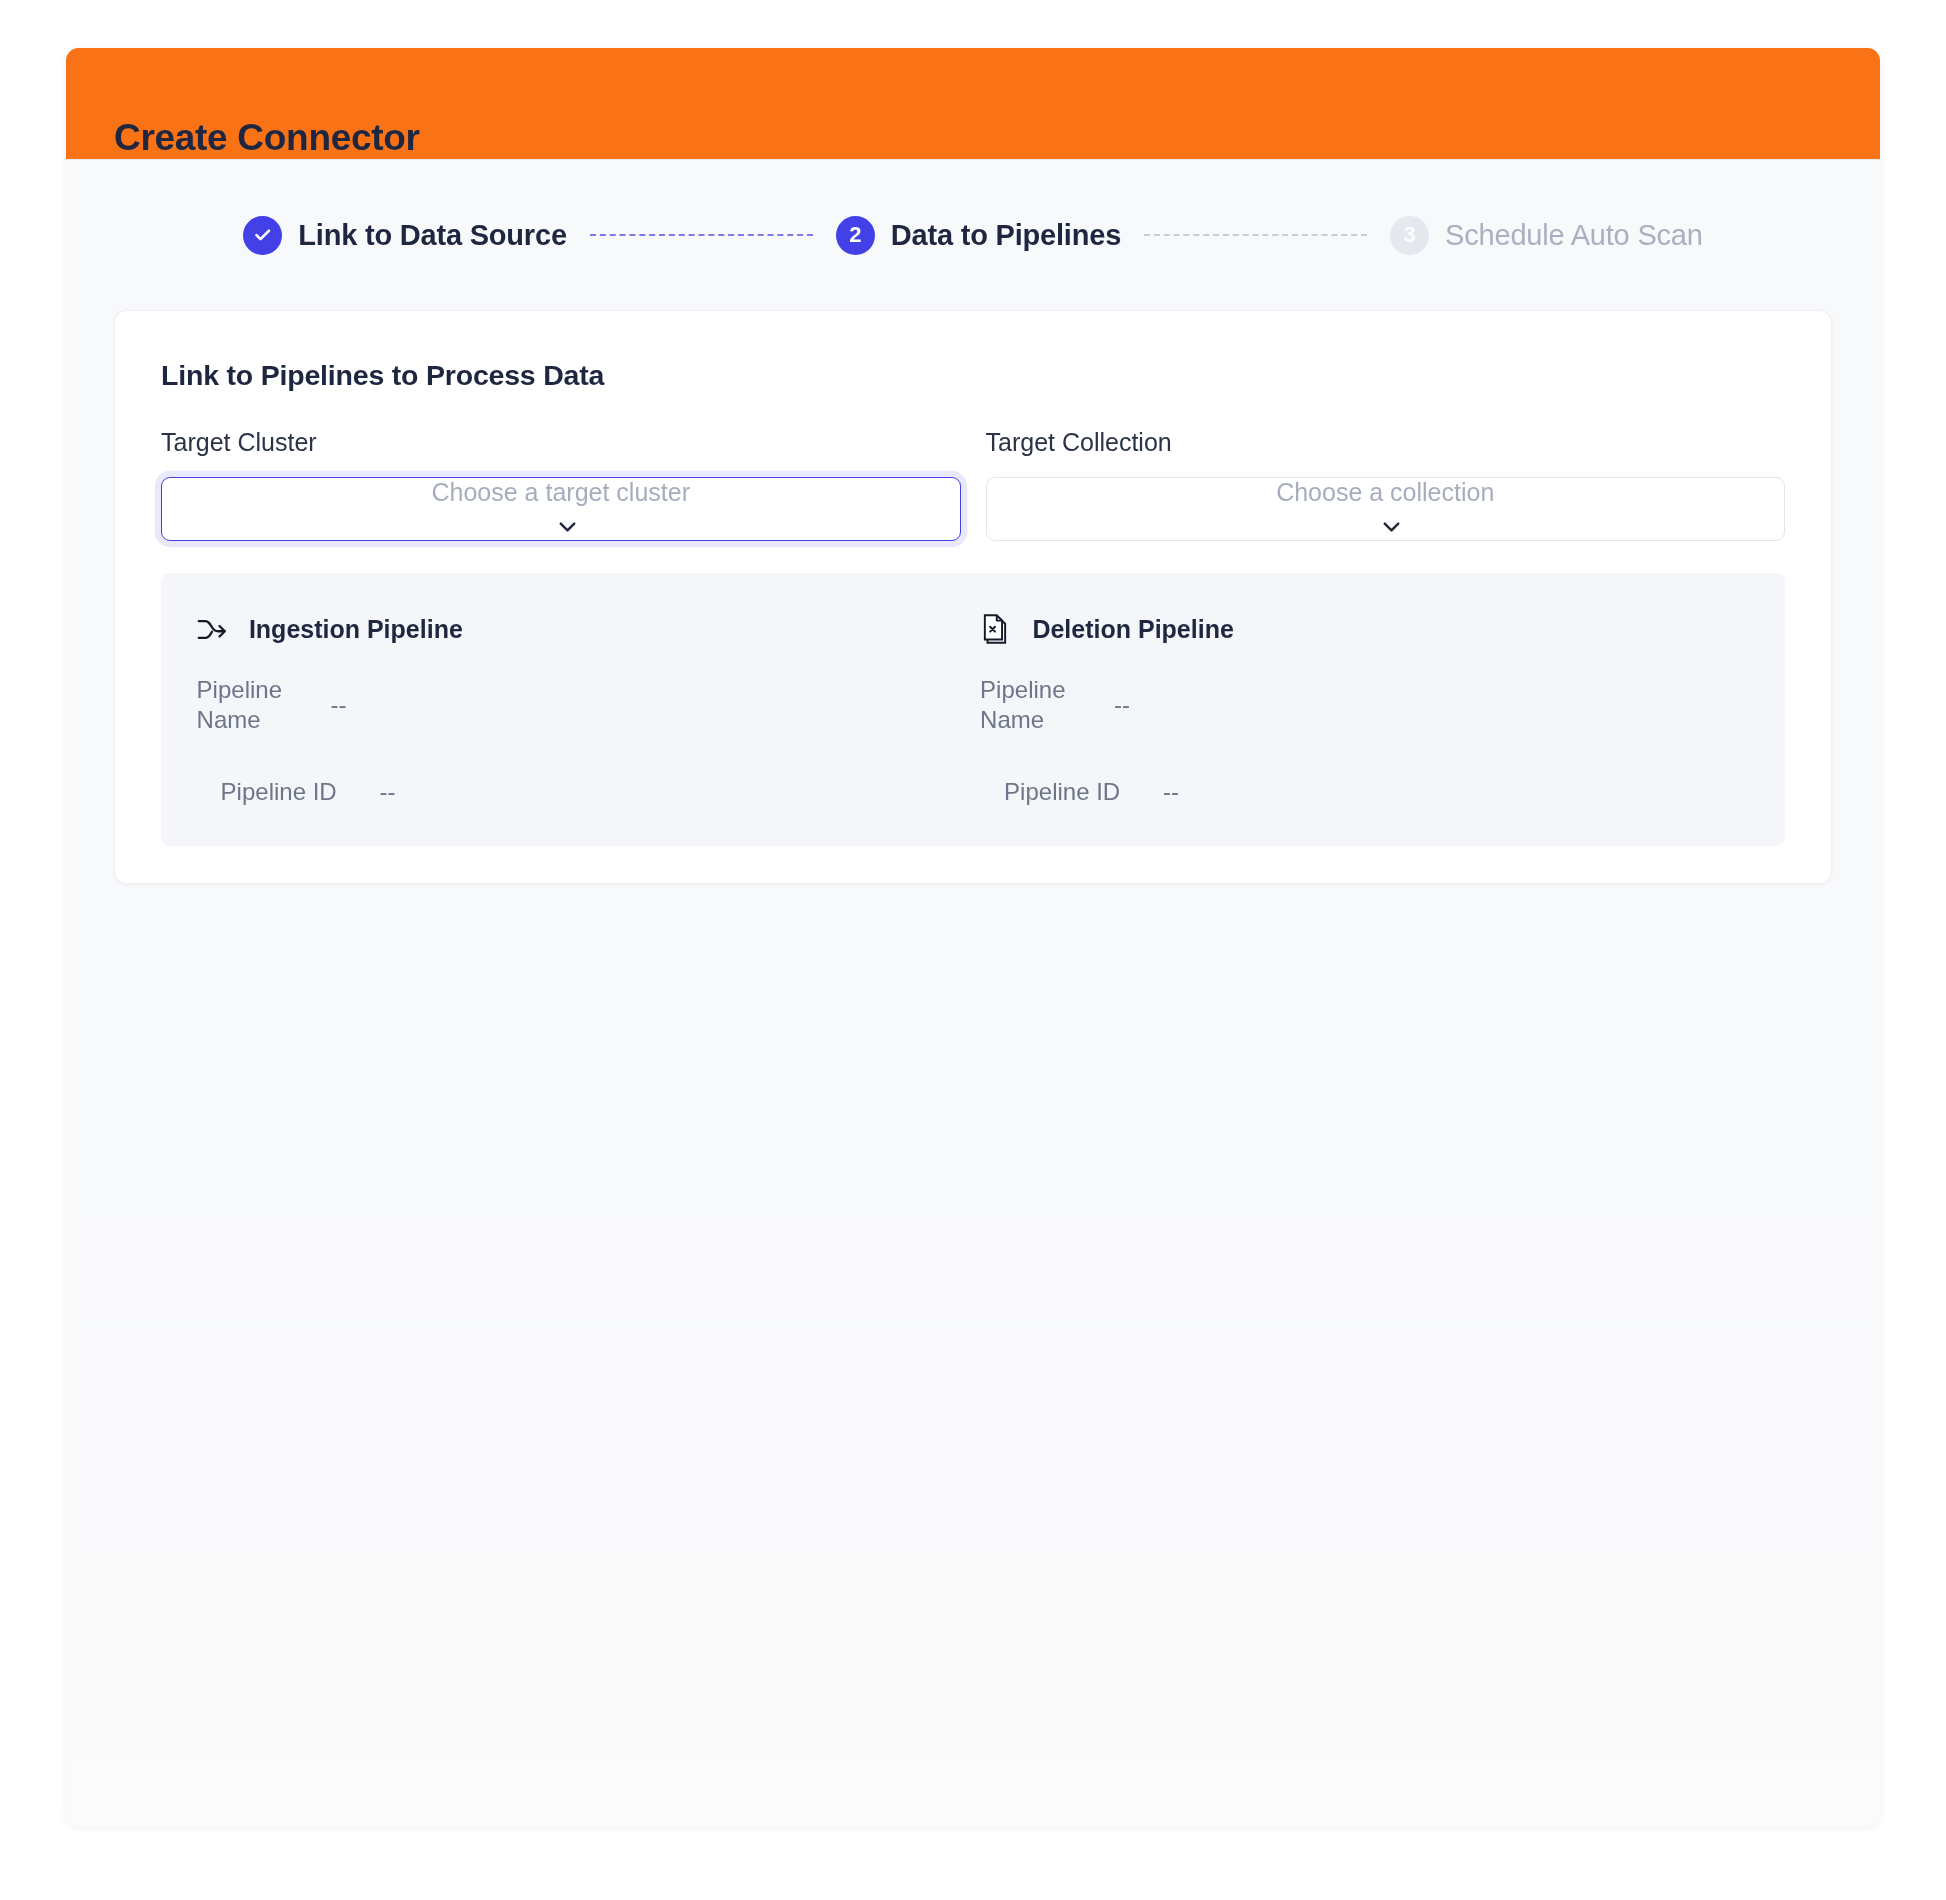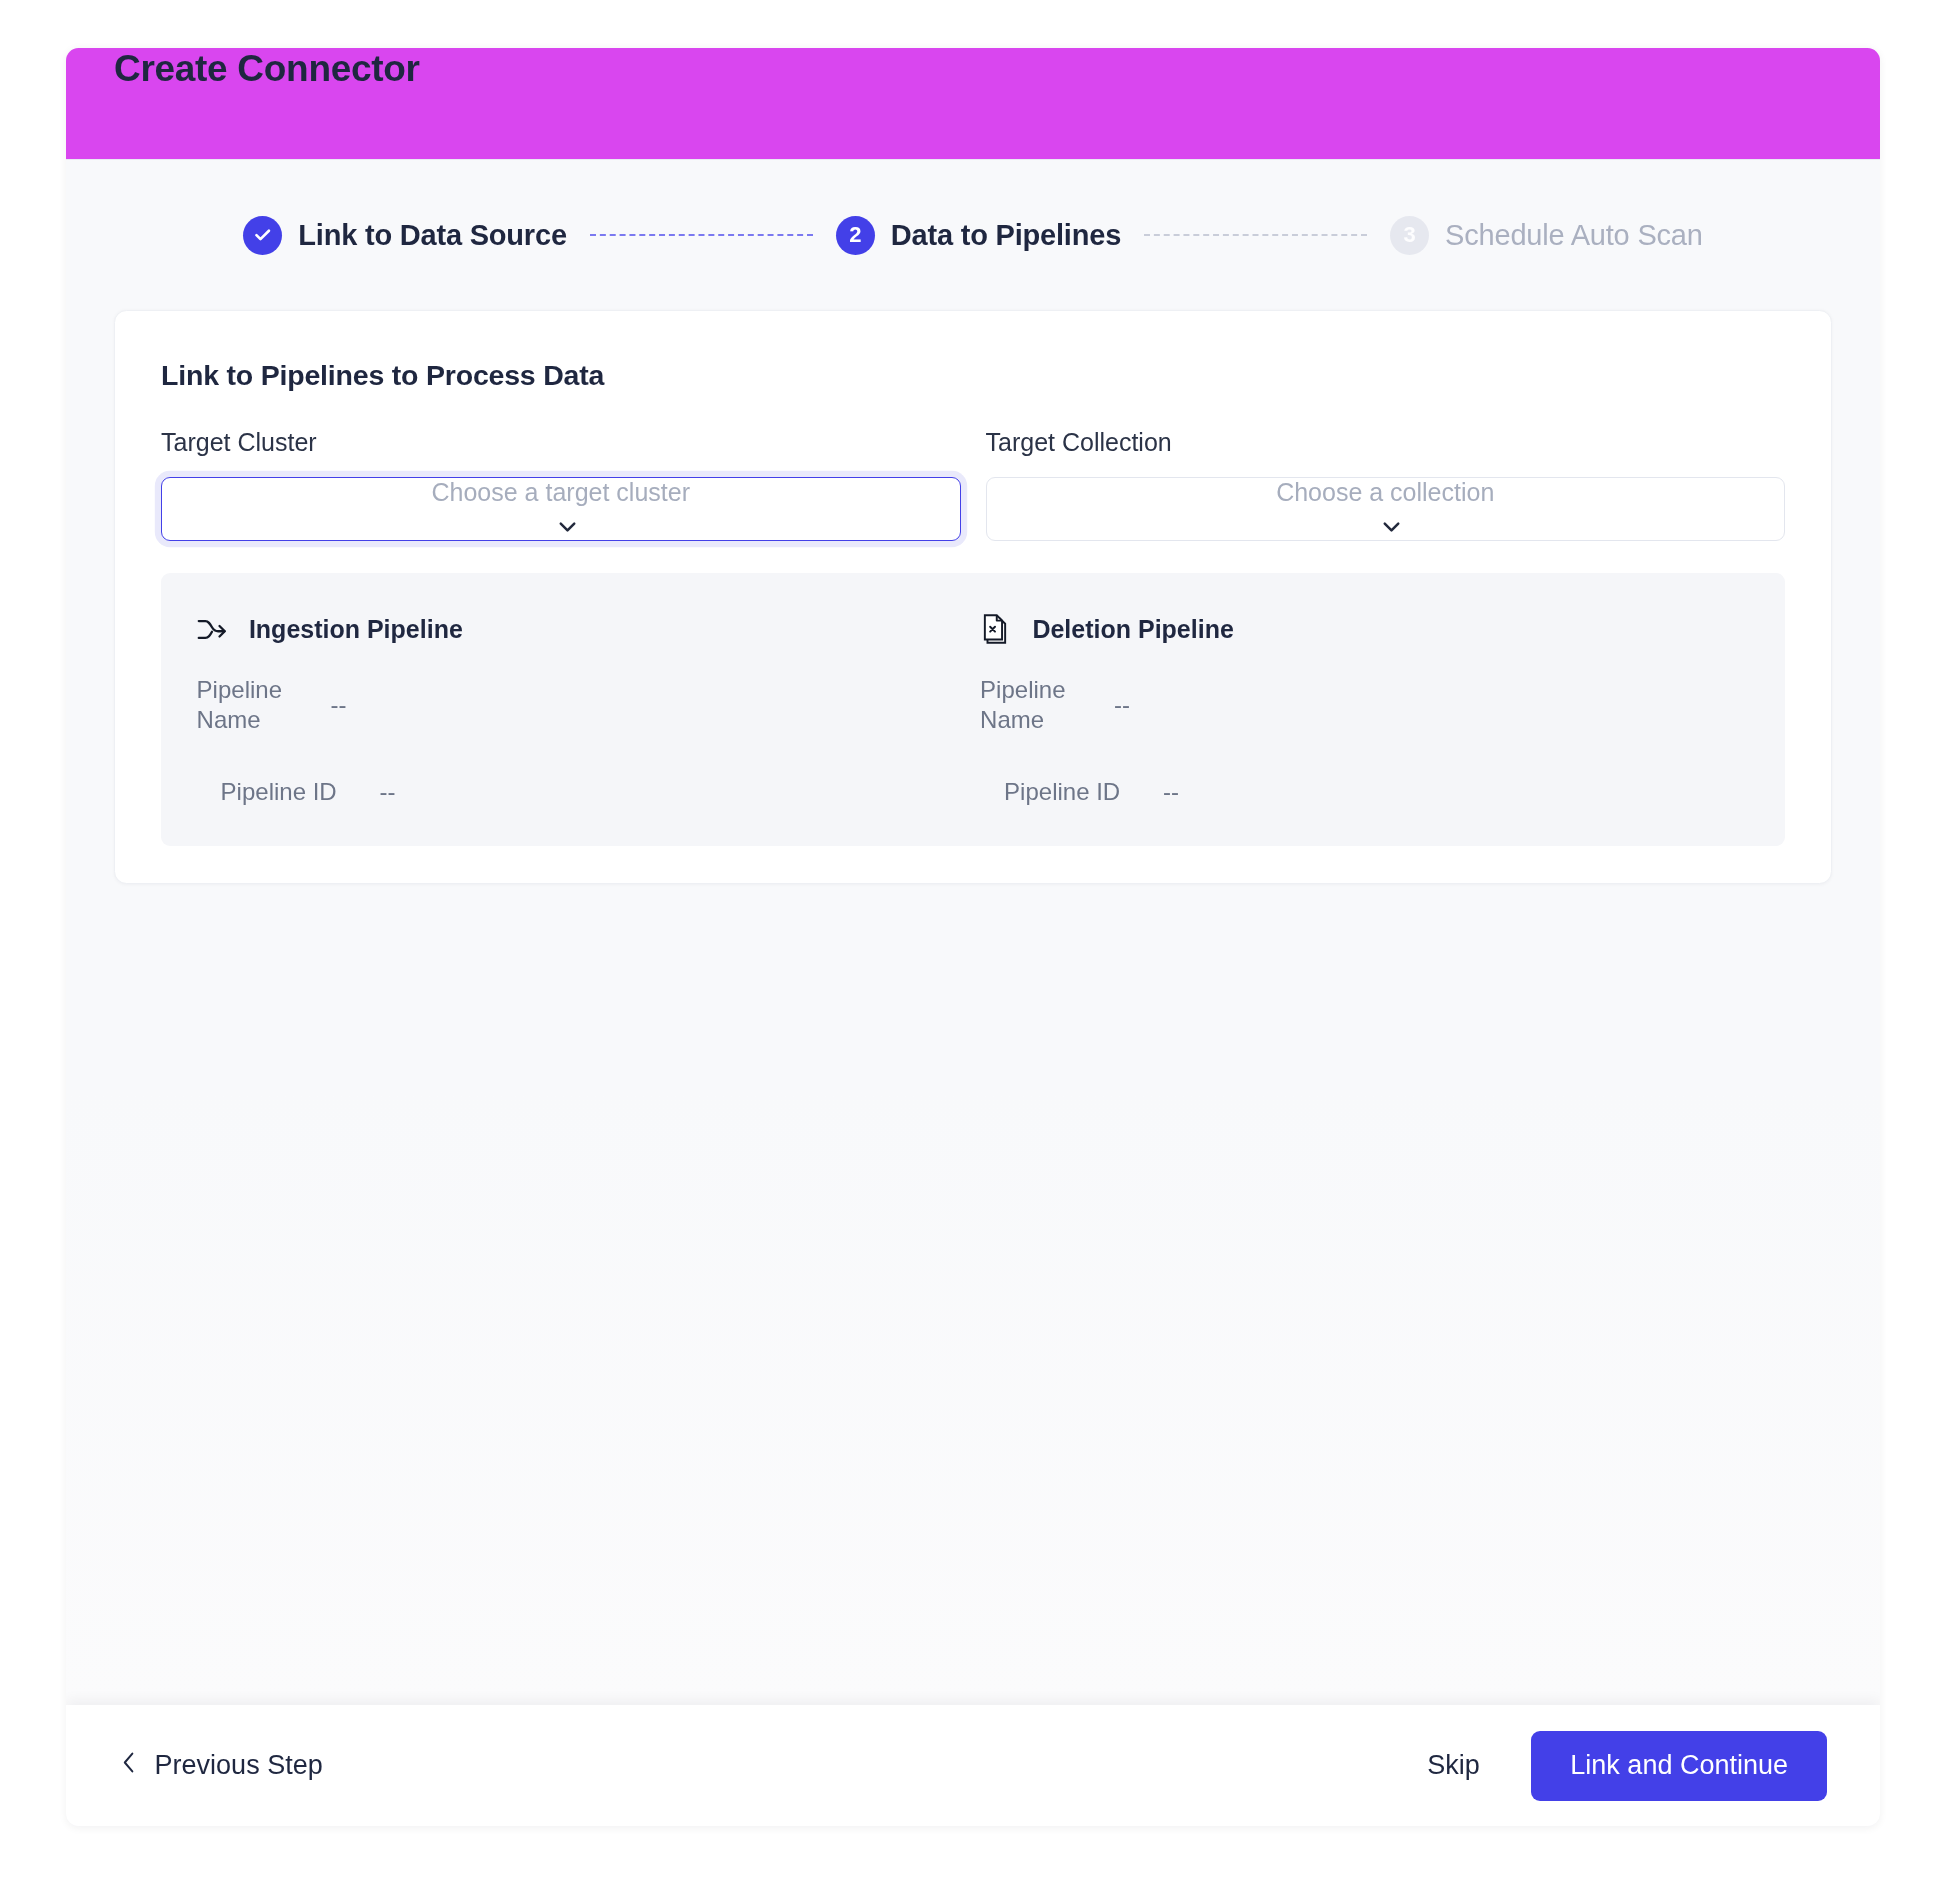--- a/index.html
+++ b/index.html
@@ -30,24 +30,24 @@
     display: flex;
     flex-direction: column;
     overflow: hidden;
   }
 
   
   .modal-header {
     height: 112px;
     flex: 0 0 112px;
     display: flex;
-    align-items: flex-start;
+    align-items: flex-end;
     padding: 0 48px;
     border-bottom: 1.8px solid #e8ebf2;
-    background: #d946ef;
+    background: #f97316;
   }
   .modal-title {
     font-size: 37px;
     font-weight: bold;
     color: #1f2740;
     letter-spacing: -0.3px;
   }
 
   
   .modal-body {
@@ -380,31 +380,16 @@
               <div class="kv-key">Pipeline ID</div>
               <div class="kv-val">--</div>
             </div>
           </div>
 
         </div>
       </div>
 
     </div>
 
-    <div class="modal-footer">
-      <button class="prev-btn">
-        <span>
-          <svg width="19.6" height="27" viewBox="0 0 22 30" fill="none">
-            <path d="M15 5L6.5 15L15 25" stroke="#1f2740" stroke-width="2.2" stroke-linecap="round" stroke-linejoin="round"></path>
-          </svg>
-        </span>
-        <span>Previous Step</span>
-      </button>
-
-      <div class="footer-right">
-        <button class="skip-btn">Skip</button>
-        <button class="primary-btn">Link and Continue</button>
-      </div>
-    </div>
 
   </div>
 </div>
 
 
 </body></html>

